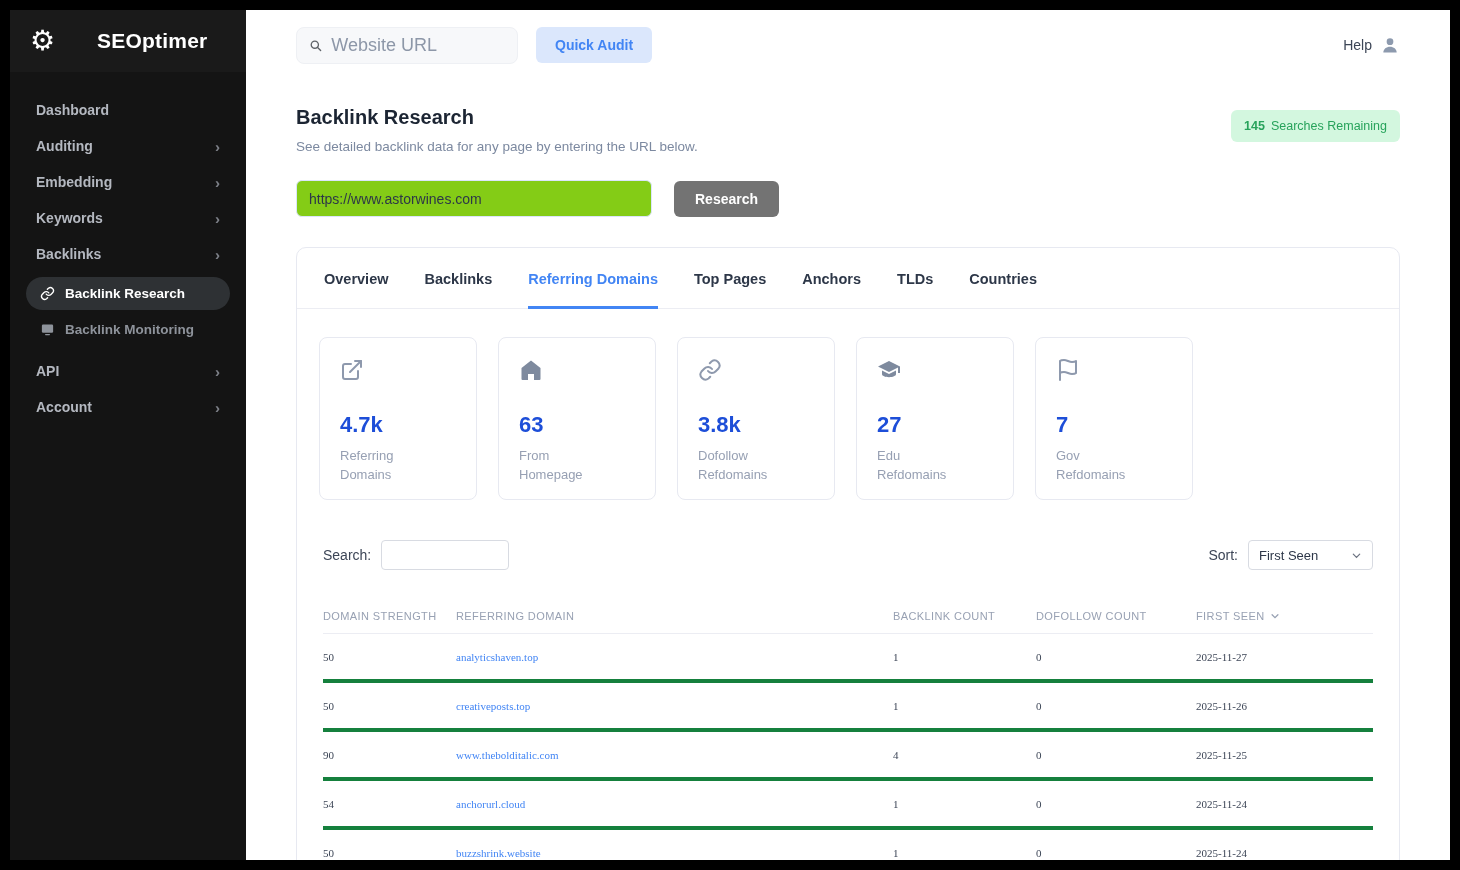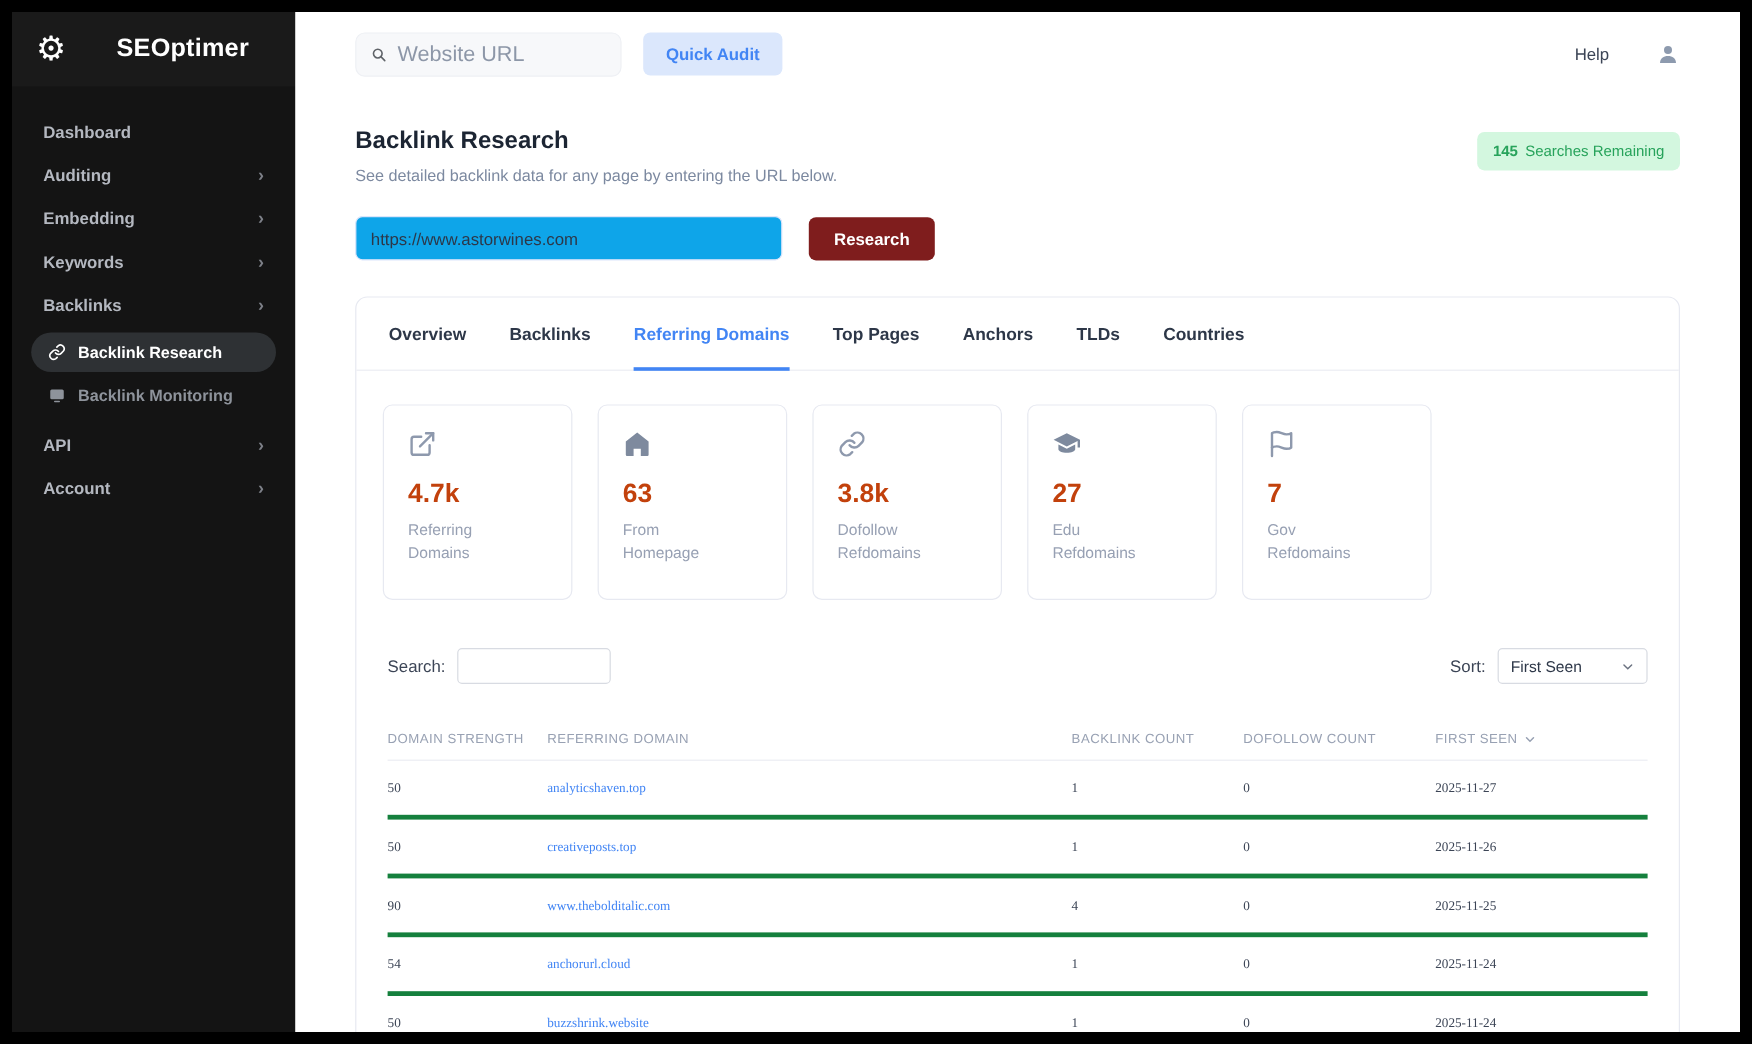--- a/index.html
+++ b/index.html
@@ -25,47 +25,47 @@
   
   .main { flex:1; background:#fff; display:flex; flex-direction:column; overflow:hidden; }
   .topbar { height:70px; display:flex; align-items:center; padding:0 50px; flex-shrink:0; }
   .searchbox { display:flex; align-items:center; gap:9px; width:222px; height:37px; background:#f7f8fa;
                border:1px solid #eef0f4; border-radius:8px; padding:0 12px; }
   .searchbox input { border:none; outline:none; background:transparent; font-size:18px; color:#3c4556;
                      width:100%; font-family:inherit; }
   .searchbox input::placeholder { color:#8d97a8; }
   .quick-audit { margin-left:18px; background:#dbe7fc; color:#4285f4; font-weight:bold; font-size:14px;
                  border:none; border-radius:6px; padding:10px 19px; cursor:pointer; font-family:inherit; }
-  .topbar-right { margin-left:auto; display:flex; align-items:center; gap:39px; }
+  .topbar-right { margin-left:auto; display:flex; align-items:center; gap:8px; }
   .help { font-size:14px; color:#3c4556; cursor:pointer; }
 
   .content { padding:26px 50px 0; flex:1; overflow:hidden; }
   .page-head { display:flex; align-items:flex-start; }
   .page-title { font-size:20px; font-weight:bold; color:#1c2533; }
   .page-sub { margin-top:10px; font-size:13.5px; color:#7c89a0; }
   .badge { margin-left:auto; background:#d3f7df; border-radius:6px; padding:9px 13px; font-size:12.5px;
            color:#27a35b; display:flex; gap:6px; margin-top:4px; align-items:center; }
   .badge .count { font-weight:bold; }
 
   .url-row { margin-top:26px; display:flex; align-items:center; gap:22px; }
-  .url-input { width:356px; height:37px; background:#0ea5e9; border:1px solid #dbe5fb; border-radius:6px;
+  .url-input { width:356px; height:37px; background:#84cc16; border:1px solid #dbe5fb; border-radius:6px;
                padding:0 12px; font-size:14px; color:#2d3748; font-family:inherit; outline:none; }
-  .research-btn { background:#7f1d1d; color:#fff; border:none; border-radius:6px; font-size:14px;
+  .research-btn { background:#737373; color:#fff; border:none; border-radius:6px; font-size:14px;
                   font-weight:bold; padding:10px 21px; cursor:pointer; font-family:inherit; }
 
   .card { margin-top:30px; border:1px solid #e7e9f1; border-radius:10px; background:#fff; height:700px; }
   .tabs { display:flex; gap:36px; padding:0 27px; border-bottom:1px solid #ecedf3; }
   .tab { padding:23px 0 19px; font-size:14.5px; font-weight:bold; color:#2d3748; cursor:pointer;
          border-bottom:3px solid transparent; margin-bottom:-1px; }
   .tab.active { color:#4285f4; border-bottom-color:#4285f4; }
 
   .stats { display:flex; gap:21px; padding:28px 22px 0; }
   .stat { width:158px; height:163px; border:1px solid #e7e9f1; border-radius:8px; padding:20px; background:#fff; }
   .stat-icon { height:26px; color:#8e99ad; }
-  .stat-value { margin-top:14px; font-size:22px; font-weight:bold; color:#c2410c; }
+  .stat-value { margin-top:28px; font-size:22px; font-weight:bold; color:#1d4ed8; }
   .stat-label { margin-top:9px; font-size:13px; color:#97a0b3; line-height:1.45; max-width:96px; }
 
   .controls { display:flex; justify-content:space-between; align-items:center; gap:108px; margin-top:40px; padding:0 26px; }
   .ctrl-group { display:flex; align-items:center; gap:10px; }
   .ctrl-label { font-size:14px; color:#3c4556; }
   .ctrl-input { width:128px; height:30px; border:1px solid #d8dbe2; border-radius:4px; outline:none;
                 padding:0 8px; font-family:inherit; font-size:13px; color:#3c4556; }
   .ctrl-select { width:125px; height:30px; border:1px solid #d8dbe2; border-radius:4px; display:flex;
                  align-items:center; justify-content:space-between; padding:0 10px; font-size:13px;
                  color:#2d3748; cursor:pointer; background:#fff; }

